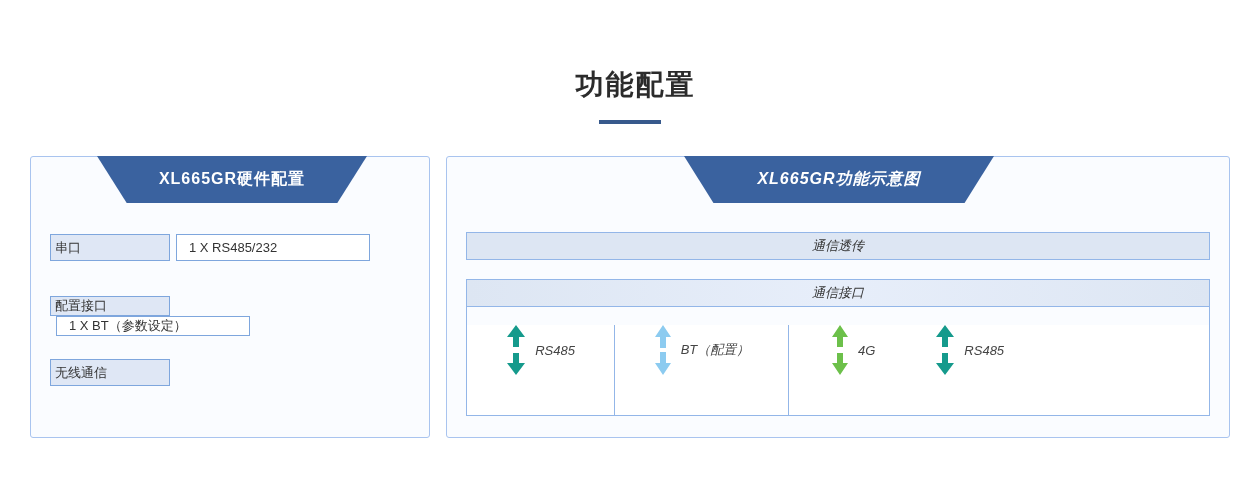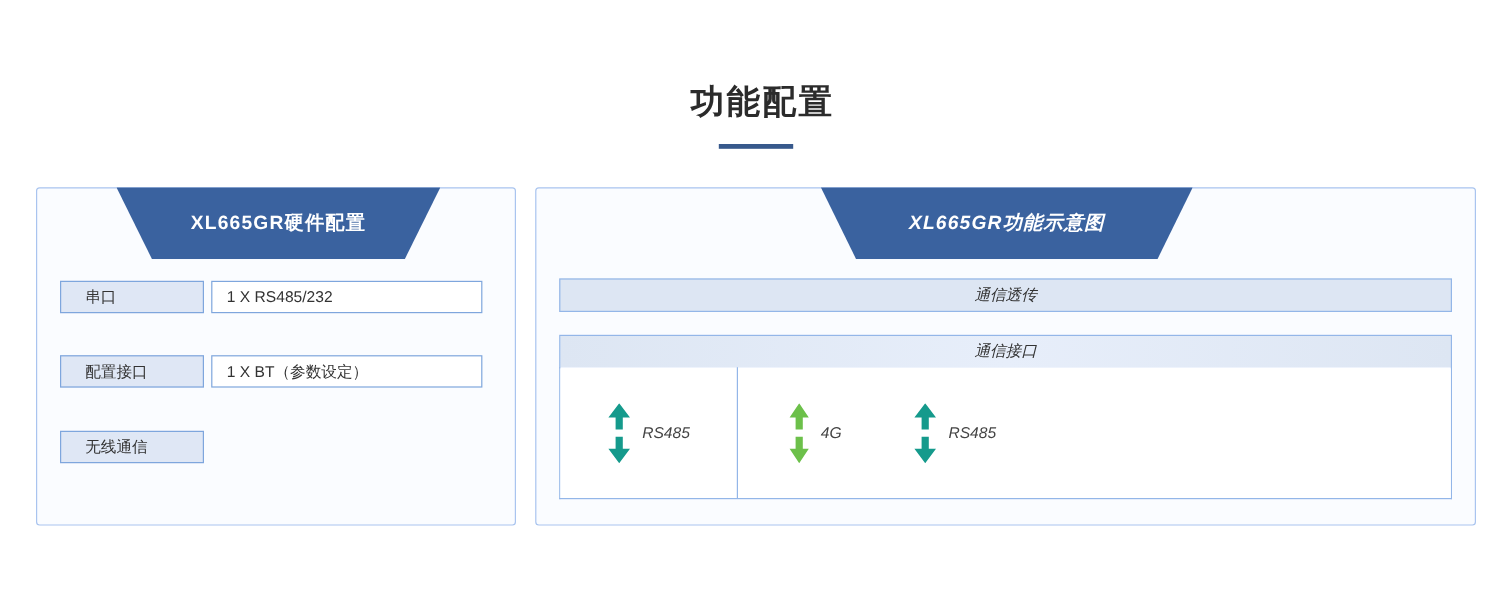--- a/index.html
+++ b/index.html
@@ -27,21 +27,21 @@
     background:#fafcff;
     border:1px solid #a9c4ef;
     border-radius:3px;
     box-sizing:border-box;
   }
   #panel-left{left:30px;top:156px;width:400px;height:282px;}
   #panel-right{left:446px;top:156px;width:784px;height:282px;font-style:italic;}
 
   
   .ribbon{
-    position:absolute;top:-1px;height:60px;
+    position:absolute;top:-1px;height:47px;
     display:flex;align-items:center;justify-content:center;
     color:#ffffff;font-size:16px;font-weight:bold;letter-spacing:1px;
     background:#3a629f;
     box-sizing:border-box;
   }
   #ribbon-left{
     left:66px;width:270px;
     clip-path:polygon(0 0,100% 0,89.0% 100%,11.0% 100%);
   }
   #ribbon-right{
@@ -52,25 +52,25 @@
   
   .spec-row{
     position:absolute;left:19px;display:flex;align-items:stretch;height:27px;
   }
   .spec-label{
     width:120px;
     background:#dfe7f5;
     border:1px solid #7ea6dd;
     box-sizing:border-box;
     display:flex;align-items:center;
-    padding-left:20px;
+    padding-left:4px;
     font-size:13px;color:#333;
   }
   .spec-value{
-    width:226px;margin-left:6px;
+    width:194px;margin-left:6px;
     background:#ffffff;
     border:1px solid #7ea6dd;
     box-sizing:border-box;
     display:flex;align-items:center;
     padding-left:12px;
     font-size:13px;color:#333;
   }
 
   
   .bar{
@@ -88,24 +88,25 @@
     top:122px;
     background:linear-gradient(90deg,#dde6f3 0%,#e7eefa 50%,#dde6f3 100%);
   }
   #iface-grid{
     position:absolute;left:19px;top:149px;width:744px;height:110px;
     border:1px solid #93b6e8;border-top:none;
     box-sizing:border-box;
     display:flex;
   }
   .iface-cell{
-    display:flex;align-items:center;
+    display:flex;align-items:flex-start;
     border-right:1px solid #93b6e8;
     box-sizing:border-box;
     background:#ffffff;
+    margin-top:19px;
   }
   .iface-cell:last-child{border-right:none;}
   #cell-rs485{width:148px;justify-content:center;}
   #cell-bt{width:174px;justify-content:center;}
   #cell-wireless{
     flex:1;justify-content:flex-start;padding-left:42px;gap:60px;
   }
   .iface-item{display:flex;align-items:center;gap:9px;}
   .iface-label{font-size:13px;color:#444;white-space:nowrap;}
   .arrow-svg{display:block;}
@@ -122,21 +123,21 @@
 
   <div class="ribbon" id="ribbon-left">
     <span>XL665GR硬件配置</span>
   </div>
 
   <div class="spec-row" style="top:77px;">
     <div class="spec-label">串口</div>
     <div class="spec-value">1 X RS485/232</div>
   </div>
 
-  <div class="spec-row" style="top:139px;">
+  <div class="spec-row" style="top:139px;flex-direction:column;">
     <div class="spec-label">配置接口</div>
     <div class="spec-value">1 X BT（参数设定）</div>
   </div>
 
   <div class="spec-row" style="top:202px;">
     <div class="spec-label">无线通信</div>
   </div>
 
 </div>
 
@@ -161,20 +162,31 @@
         <span>
           <svg class="arrow-svg" width="20" height="50" viewBox="0 0 20 50" aria-hidden="true">
             <polygon points="10,0 19,12 13,12 13,22 7,22 7,12 1,12" fill="#159a8c"></polygon>
             <polygon points="10,50 19,38 13,38 13,28 7,28 7,38 1,38" fill="#159a8c"></polygon>
           </svg>
         </span>
         <span class="iface-label">RS485</span>
       </div>
     </div>
 
+    <div class="iface-cell" id="cell-bt">
+      <div class="iface-item">
+        <span>
+          <svg class="arrow-svg" width="18" height="50" viewBox="0 0 18 50" aria-hidden="true">
+            <polygon points="9,0 17,12 12,12 12,23 6,23 6,12 1,12" fill="#8ccbf0"></polygon>
+            <polygon points="9,50 17,38 12,38 12,27 6,27 6,38 1,38" fill="#8ccbf0"></polygon>
+          </svg>
+        </span>
+        <span class="iface-label">BT（配置）</span>
+      </div>
+    </div>
 
     <div class="iface-cell" id="cell-wireless">
 
       <div class="iface-item">
         <span>
           <svg class="arrow-svg" width="18" height="50" viewBox="0 0 18 50" aria-hidden="true">
             <polygon points="9,0 17,12 12,12 12,22 6,22 6,12 1,12" fill="#6cc04a"></polygon>
             <polygon points="9,50 17,38 12,38 12,28 6,28 6,38 1,38" fill="#6cc04a"></polygon>
           </svg>
         </span>

